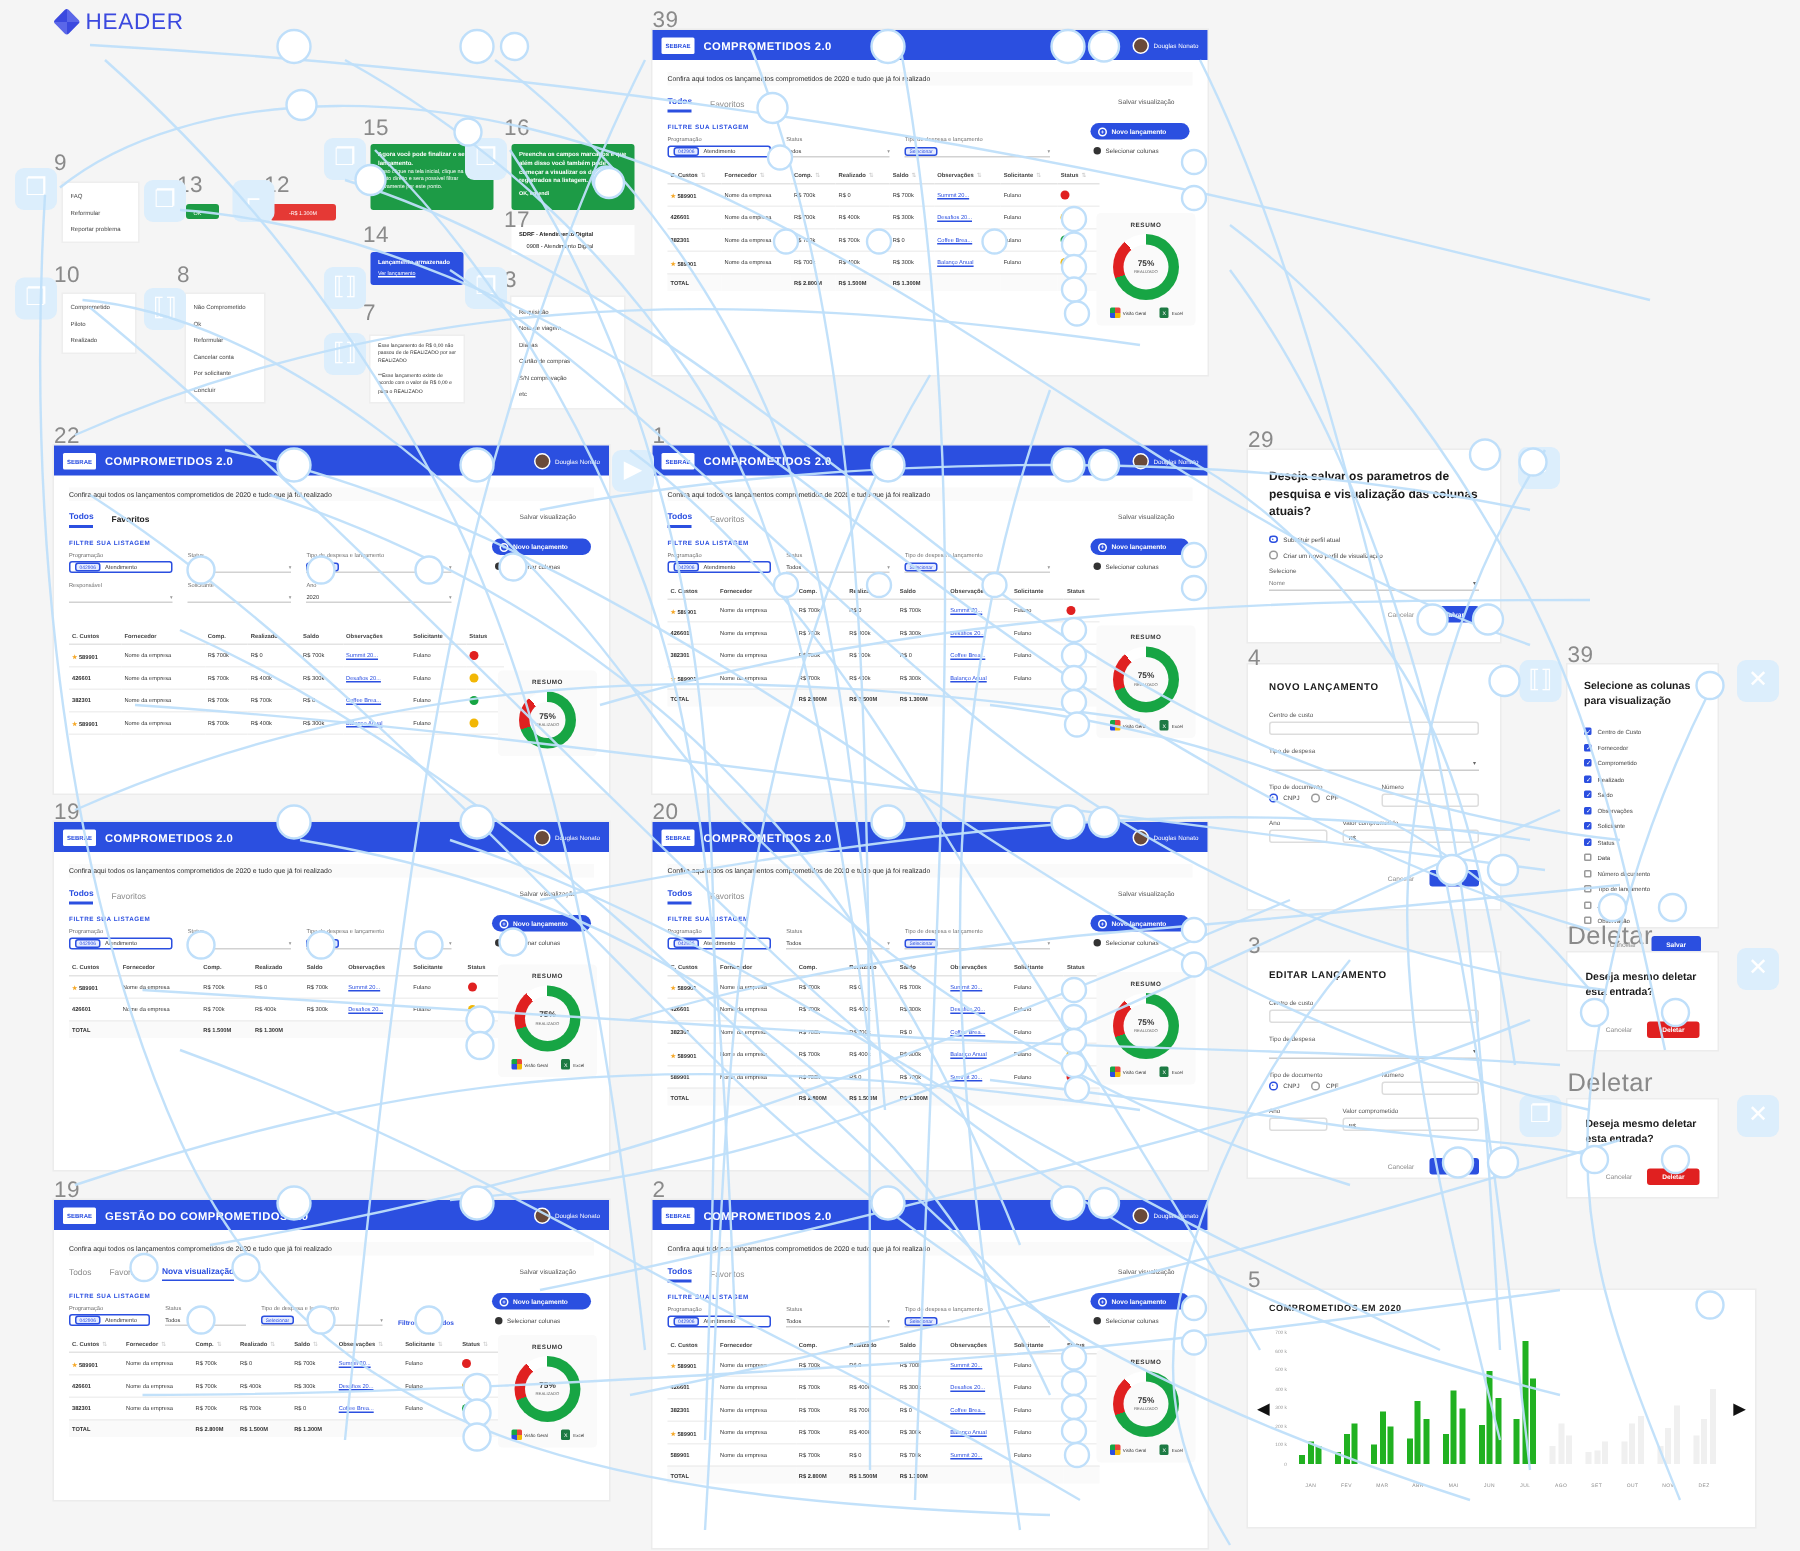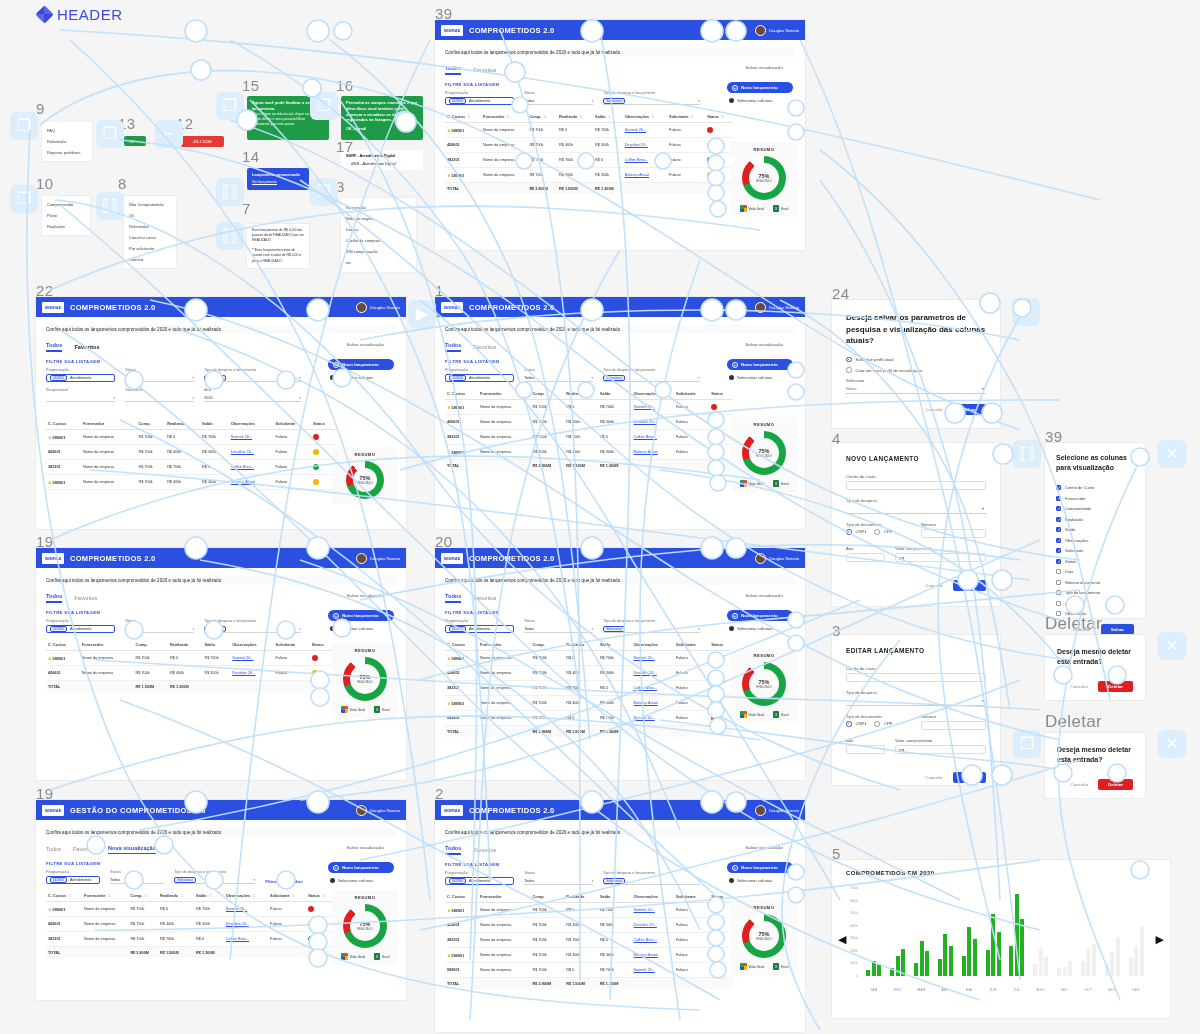--- a/index.html
+++ b/index.html
@@ -1430,21 +1430,21 @@
             </div>
           <div class="it">
               <span class="xls">X</span>
               <span>Excel</span>
             </div>
         </div>
       </div>
     </div>
   </div>
 
-  <div class="frame-label" style="left:832px;top:285px;">24</div>
+  <div class="frame-label" style="left:832px;top:285px;">29</div>
   <div class="modal" style="left:832px;top:300px;width:168px;height:128px;">
     <h3>Deseja salvar os parametros de pesquisa e visualização das colunas atuais?</h3>
     <div class="radio-row">
         <span class="rd on"></span>
         <span>Substituir perfil atual</span>
       </div>
     <div class="radio-row">
         <span class="rd"></span>
         <span>Criar um novo perfil de visualização</span>
       </div>

